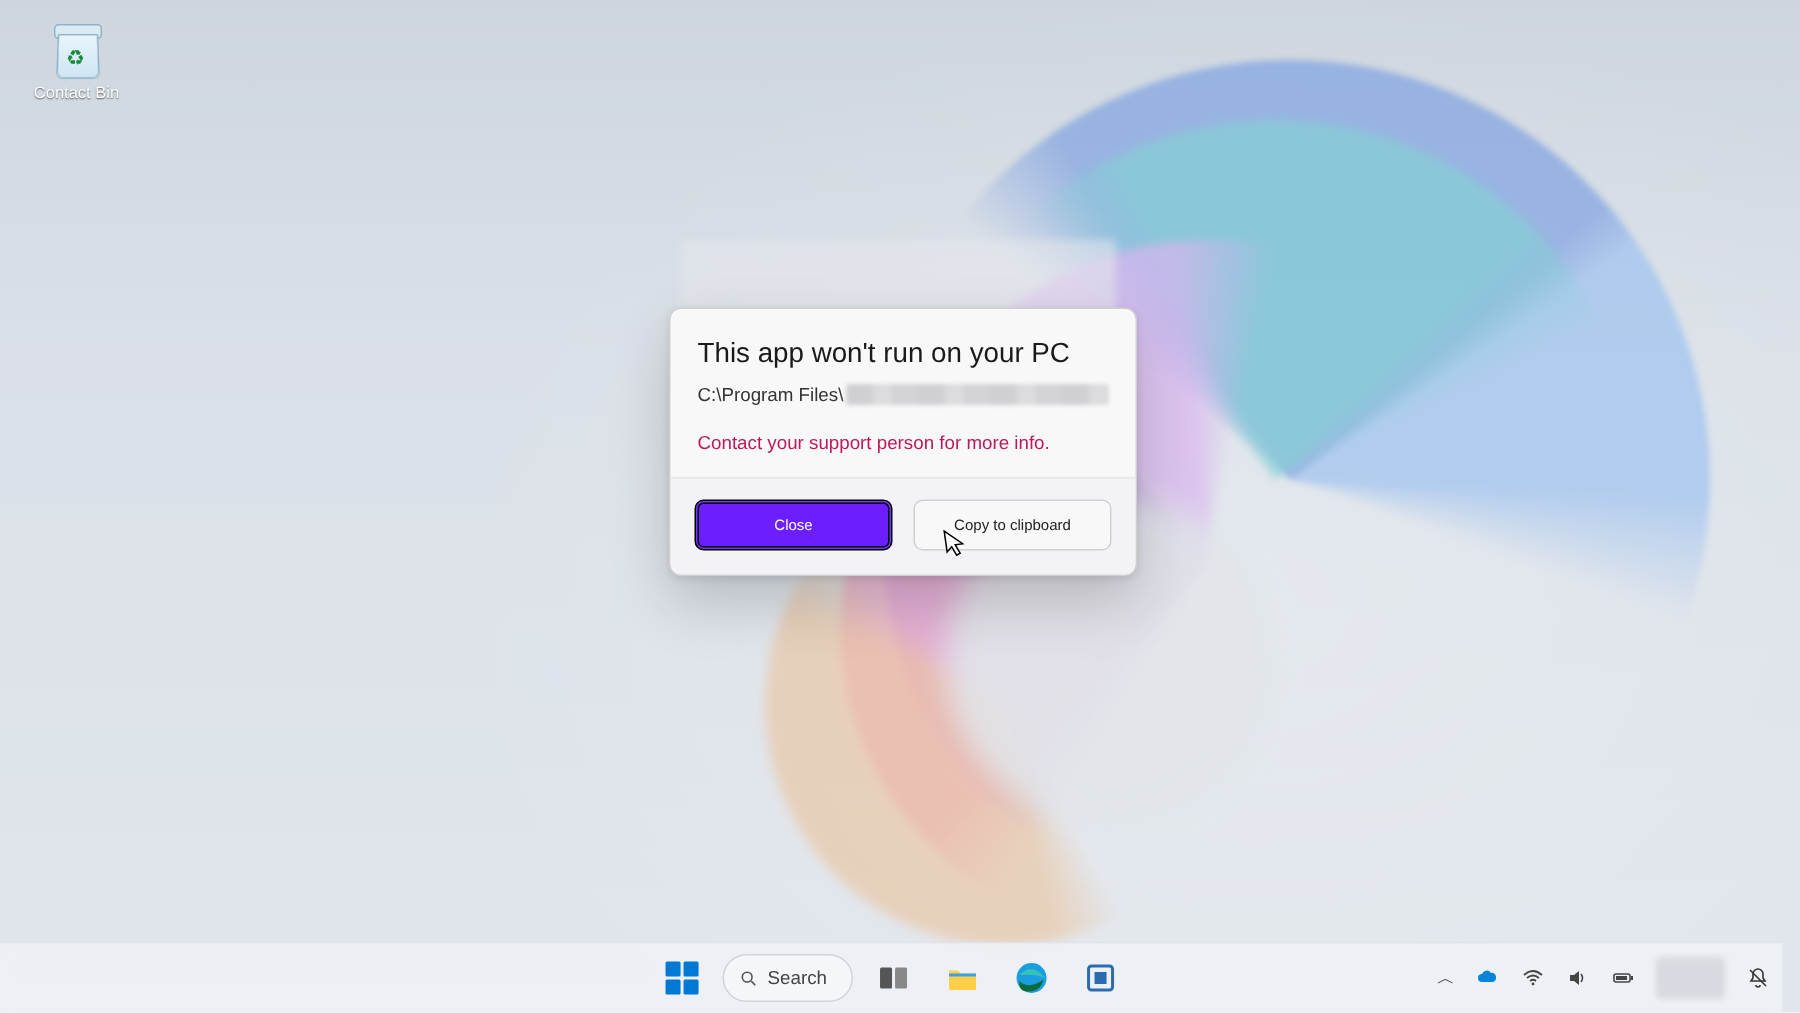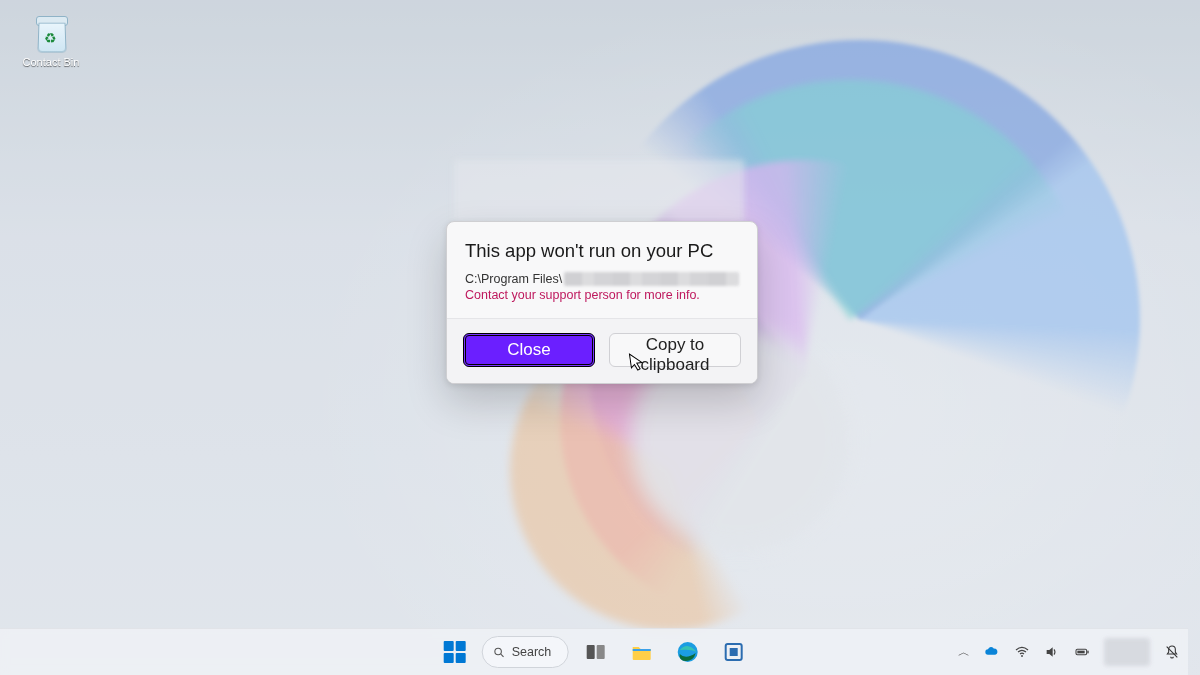--- a/index.html
+++ b/index.html
@@ -82,21 +82,21 @@
     top: 160px; left: 454px;
     width: 290px; height: 62px;
     background: rgba(230,232,236,0.55);
     filter: blur(3px);
     border-radius: 2px;
   }
 
   
   .dialog {
     position: absolute;
-    top: 221px; left: 446px;
+    top: 205px; left: 446px;
     width: 310px;
     background: #f8f8f9;
     border: 1px solid #cfcfd2;
     border-radius: 8px;
     box-shadow: 0 18px 40px rgba(0,0,0,0.18), 0 2px 6px rgba(0,0,0,0.1);
     overflow: hidden;
   }
   .dialog .body {
     padding: 18px 18px 16px 18px;
   }
@@ -104,21 +104,21 @@
     font-size: 18.5px;
     color: #1a1a1a;
     font-weight: 400;
     margin-bottom: 10px;
   }
   .dialog .path-row {
     display: flex;
     align-items: center;
     font-size: 12.5px;
     color: #333;
-    margin-bottom: 2px;
+    margin-bottom: 18px;
   }
   .redact {
     flex: 1;
     height: 14px;
     margin-left: 2px;
     background: repeating-linear-gradient(90deg, #d0d0d3 0 18px, #dcdcde 18px 30px, #d4d4d7 30px 48px);
     filter: blur(1.5px);
     border-radius: 2px;
   }
   .dialog .hint {
@@ -129,21 +129,21 @@
     display:flex;
     gap: 14px;
     padding: 14px 16px 16px 16px;
     border-top: 1px solid #e5e5e8;
     background: #f3f3f5;
   }
   .btn {
     flex:1;
     height: 34px;
     border-radius: 6px;
-    font-size: 17px;
+    font-size: 10px;
     font-family: inherit;
     cursor: pointer;
   }
   .btn-primary {
     background: #6b1fff;
     color: #fff;
     border: 1px solid #000;
     outline: 1px solid #000;
     outline-offset: -3px;
     box-shadow: inset 0 0 0 1px rgba(255,255,255,0.1);

